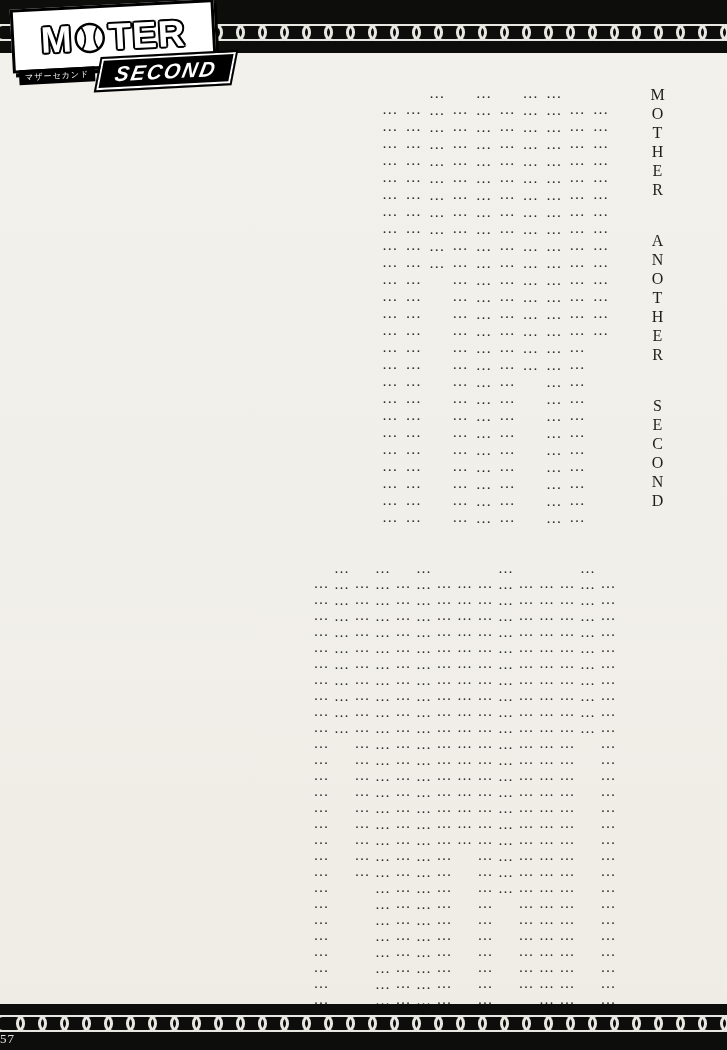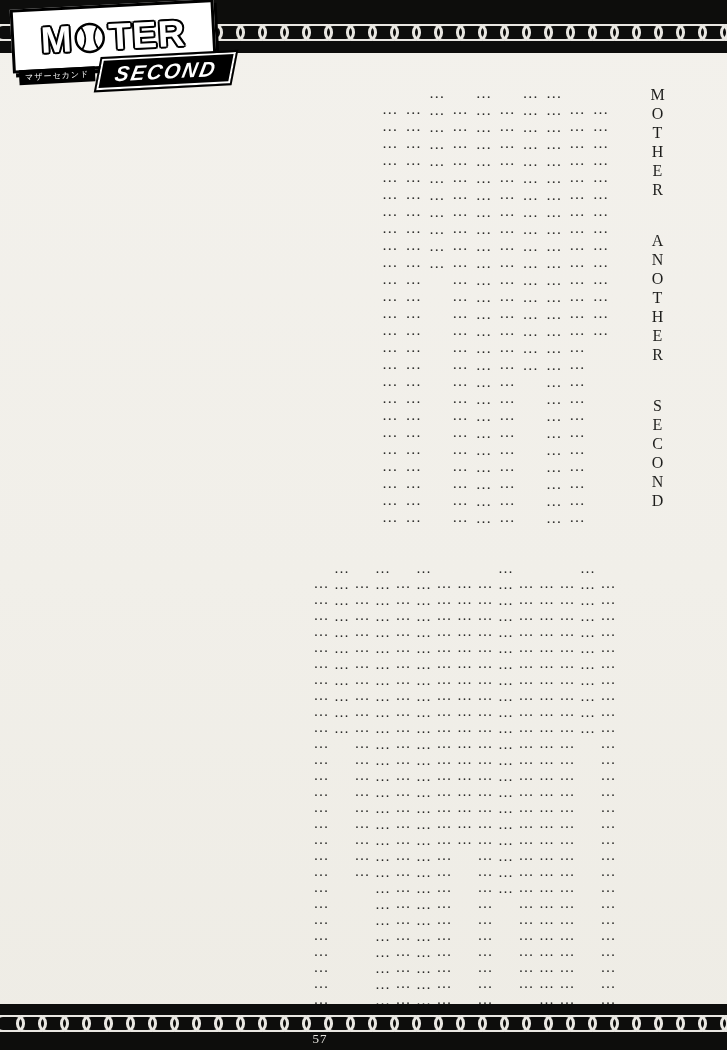--- a/index.html
+++ b/index.html
@@ -13,21 +13,21 @@
   }
   
   .band{position:absolute;left:0;width:727px;background:var(--band);}
   .band.top{top:0;height:53px;}
   .band.bottom{top:1004px;height:46px;}
   .chain{position:absolute;left:-6px;right:-6px;height:17px;display:flex;align-items:center;overflow:hidden;}
   .band.top .chain{top:24px;}
   .band.bottom .chain{top:11px;}
   .link{flex:none;width:25px;height:13px;border:3px solid var(--chain);border-radius:9px;margin-right:-9px;}
   .page-number{
-    position:absolute;top:1031px;left:0;width:640px;text-align:center;
+    position:absolute;top:1031px;left:0;width:640px;text-align:left;
     color:#e6e4df;font-size:13px;letter-spacing:1px;
   }
   
   .logo{position:absolute;left:12px;top:4px;width:214px;height:96px;transform:rotate(-3deg);z-index:5;}
   .logo-main{
     position:absolute;left:0;top:0;width:198px;height:58px;background:#fff;
     border:3px solid #000;box-shadow:3px 4px 0 #000;
     display:flex;align-items:center;justify-content:center;
   }
   .logo-letter{

